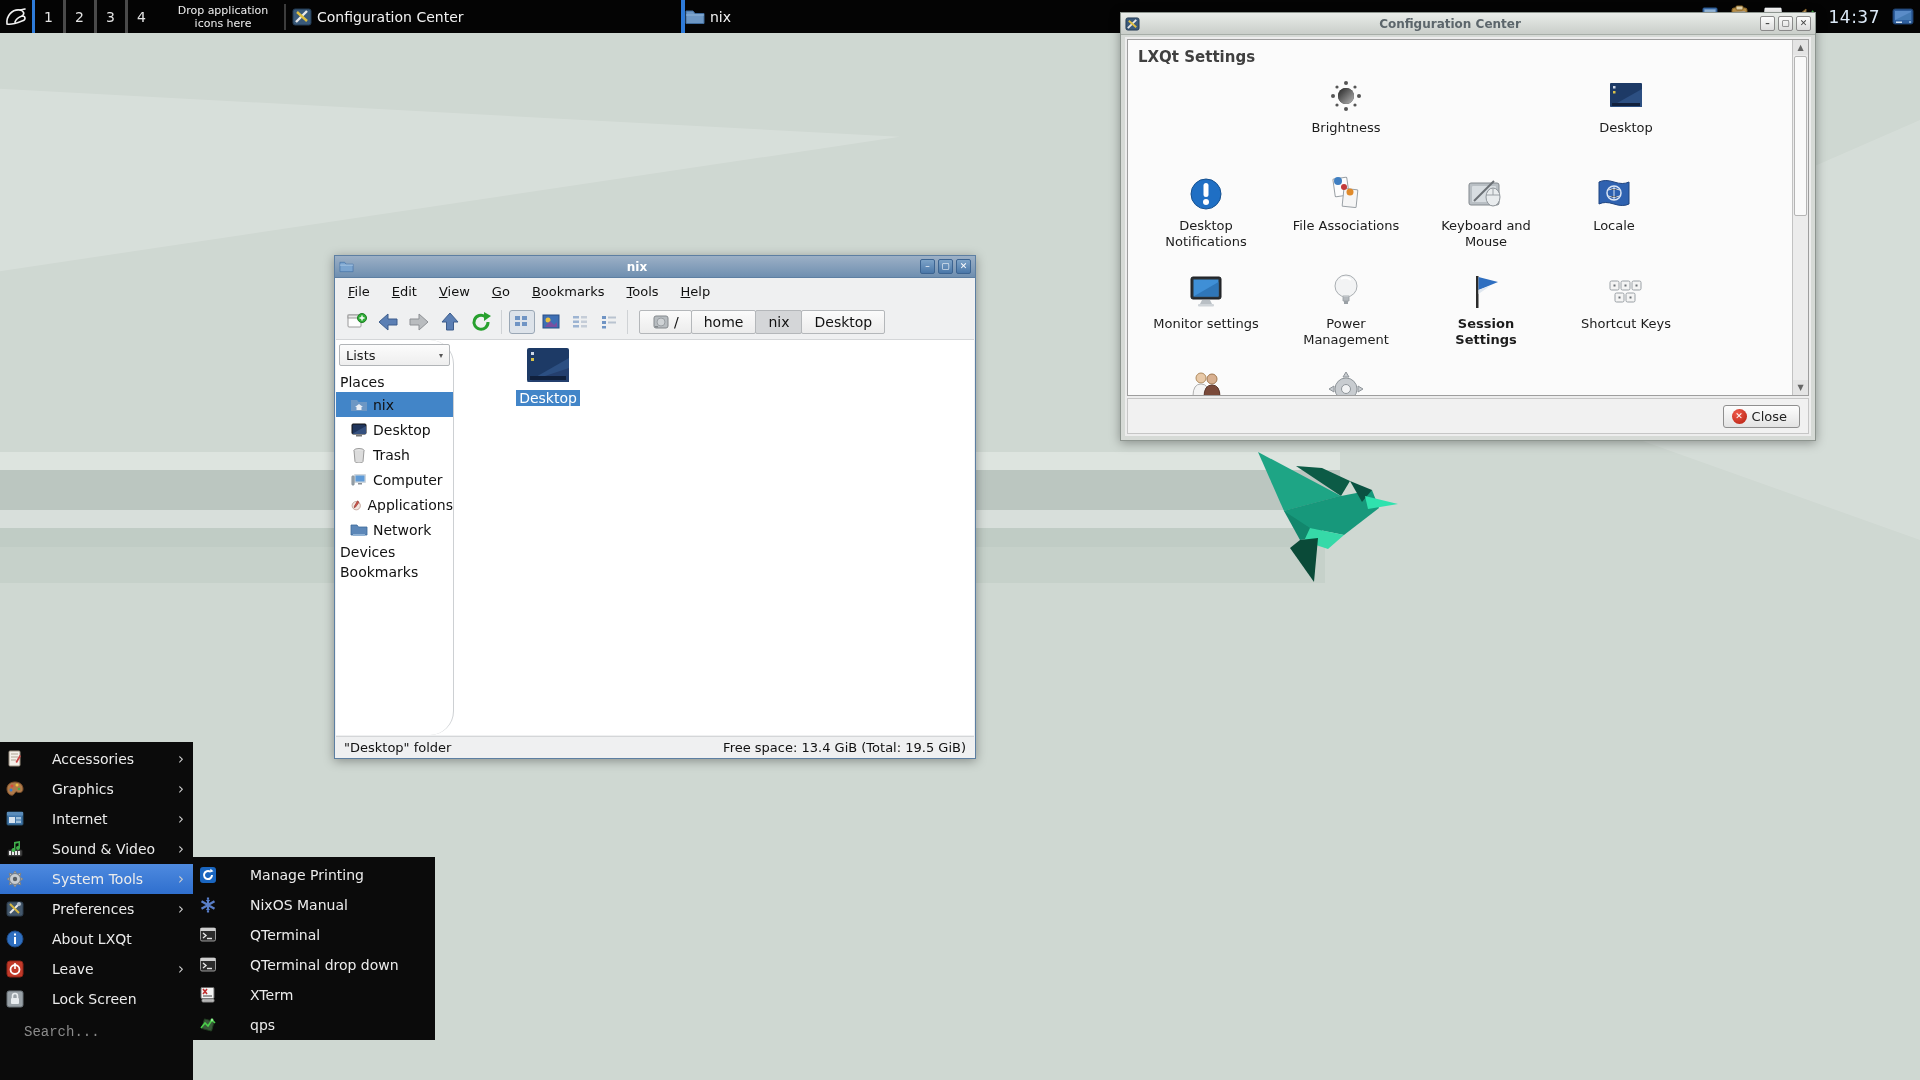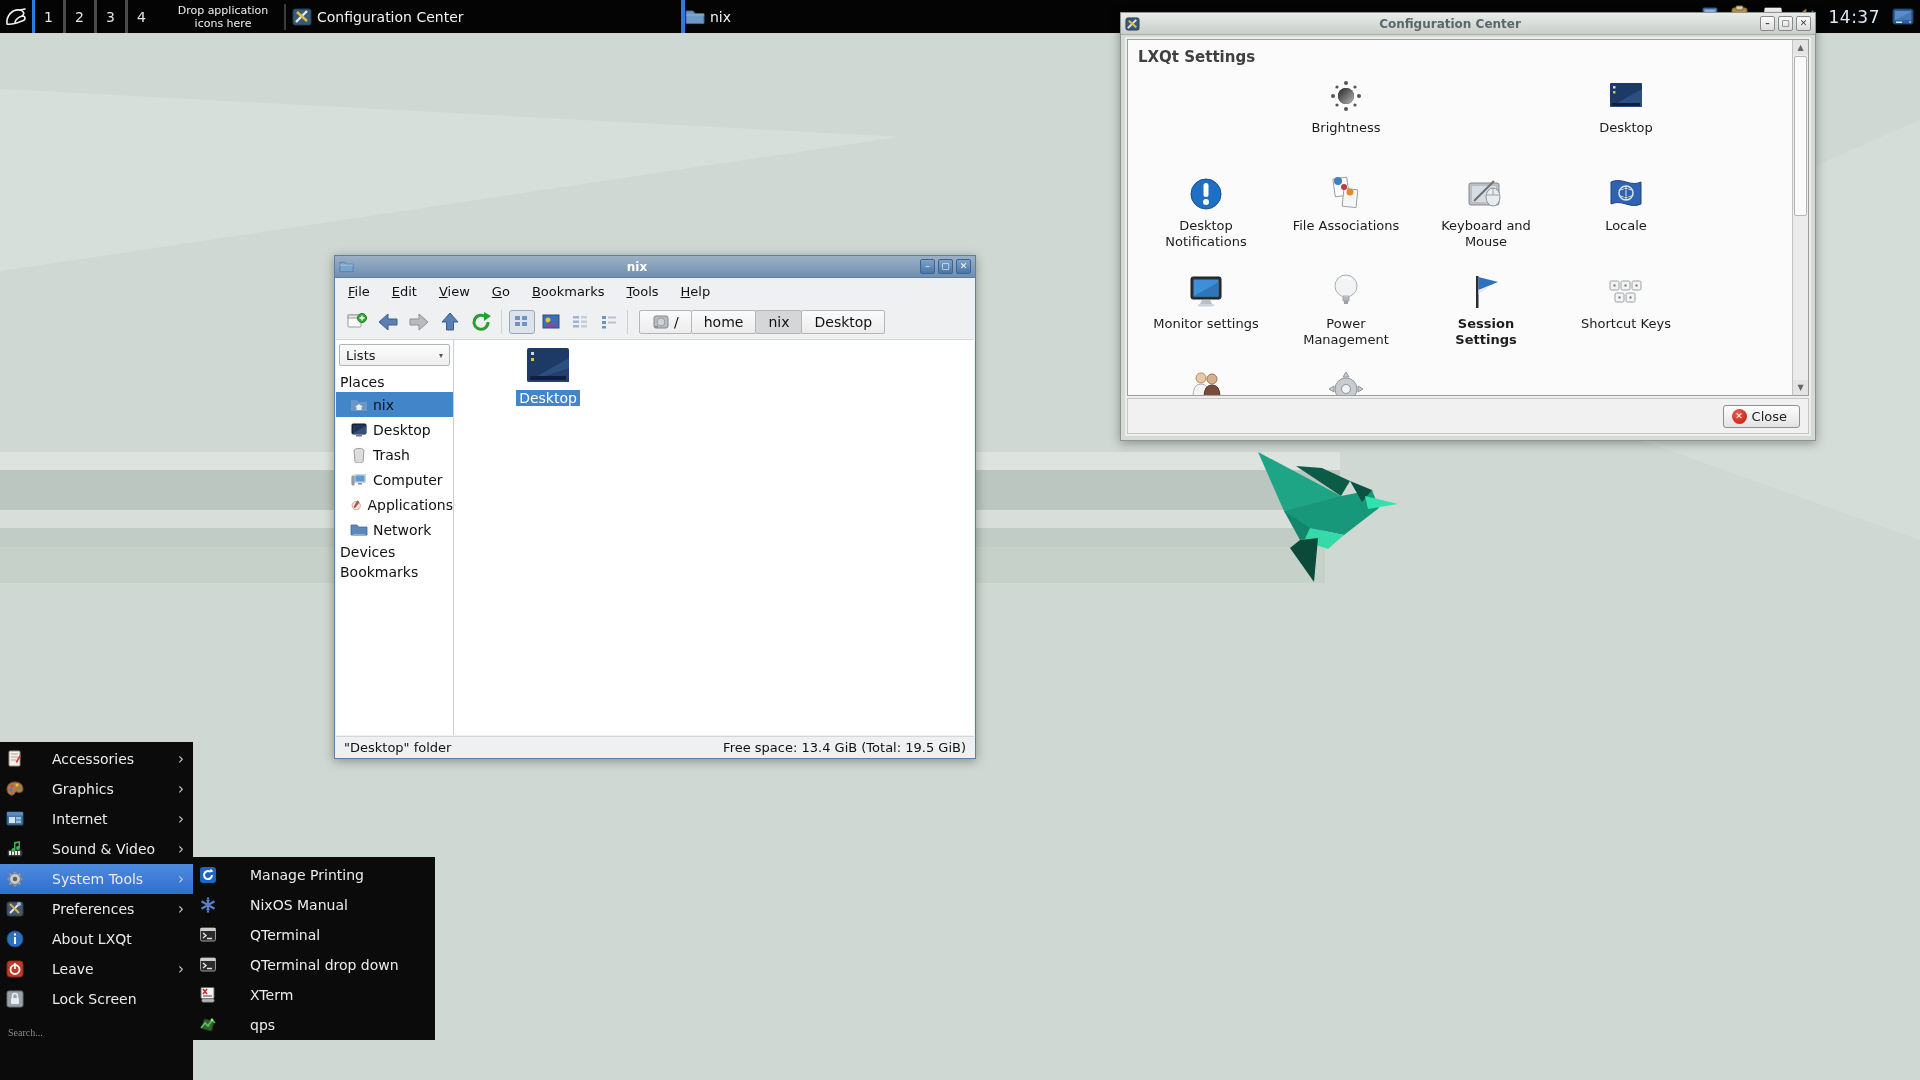--- a/index.html
+++ b/index.html
@@ -50,21 +50,21 @@
   .mnemonic::first-letter { text-decoration:underline; }
   .fm-toolbar { position:absolute; left:1px; top:48px; right:1px; height:36px; display:flex; align-items:center; padding-left:8px; background:#eff0f1; border-bottom:1px solid #d4d6d8; }
   .tb-btn { width:26px; height:26px; display:flex; align-items:center; justify-content:center; margin-right:5px; }
   .tb-view { width:26px; height:24px; border:1px solid transparent; border-radius:3px; display:flex; align-items:center; justify-content:center; margin-right:3px; }
   .tb-view.active { border-color:#9aa7b5; background:#dde3ea; }
   .tb-sep { width:1px; height:24px; background:#cfd2d5; margin:0 7px 0 2px; }
   .pathbar { display:flex; margin-left:4px; }
   .path-btn { display:flex; align-items:center; gap:4px; padding:3px 12px; border:1px solid #b4b7ba; background:linear-gradient(#fbfbfb,#ececec); font-size:14px; color:#111; border-radius:2px; margin-right:-1px; }
   .path-btn.pressed { background:#d4d6d8; }
   .fm-content { position:absolute; left:1px; right:1px; top:84px; bottom:23px; display:flex; background:#fff; }
-  .fm-side { width:118px; border-right:1px solid #cdd0d3; background:#fff; padding-top:3px; font-size:14px; }
+  .fm-side { width:118px; border-right:1px solid #cdd0d3; background:#fff; padding-top:3px; font-size:14px;border-radius:24px; }
   .side-combo { margin:1px 3px 6px 3px; height:22px; border:1px solid #b2b5b8; border-radius:2px; background:linear-gradient(#fcfcfc,#eee); display:flex; align-items:center; padding:0 6px; font-size:13px; }
   .side-combo .ca { margin-left:auto; font-size:8px; color:#555; }
   .side-header { padding:2px 4px; color:#111; }
   .side-item { display:flex; align-items:center; gap:5px; height:25px; padding-left:14px; color:#111; }
   .side-item.selected { background:#4285c8; }
   .side-item .si-icon { width:18px; height:16px; }
   .fm-main { flex:1; position:relative; }
   .file-item { position:absolute; left:56px; top:6px; width:76px; text-align:center; }
   .file-item .fi-icon { width:50px; height:40px; margin:0 auto; }
   .file-item .fi-label { display:inline-block; margin-top:4px; padding:0 3px; font-size:14px; }
@@ -73,21 +73,21 @@
   .fm-status .st-right { margin-left:auto; }
 
   
   #appmenu { left:0; top:742px; width:193px; height:360px; background:#0b0b0b; padding-top:2px; }
   .menu-row { height:30px; display:flex; align-items:center; color:#ececec; font-size:14px; }
   .menu-row.hl { background:linear-gradient(#4e8adf,#2f6fce); }
   .menu-row .mi-icon { width:20px; height:20px; margin-left:5px; flex:none; display:flex; align-items:center; justify-content:center; }
   .menu-row .mi-label { margin-left:27px; }
   .menu-row .mi-arrow { margin-left:auto; margin-right:9px; color:#cfcfcf; font-size:15px; }
   .menu-search { height:28px; display:flex; align-items:center; margin-top:4px; }
-  .menu-search input { background:transparent; border:none; outline:none; color:#9a9a9a; font-size:10px; margin-left:8px; width:150px; font-family:Liberation Serif, serif; }
+  .menu-search input { background:transparent; border:none; outline:none; color:#9a9a9a; font-size:14px; margin-left:24px; width:150px; font-family:Liberation Mono, monospace; }
   .menu-search input::placeholder { color:#8b8b8b; opacity:1; }
   #submenu { left:193px; top:857px; width:242px; height:183px; background:#0b0b0b; padding-top:3px; }
   #submenu .mi-label { margin-left:32px; }
 
   
   #taskbar { left:0; top:1047px; width:1920px; height:33px; background:#040404; display:flex; align-items:center; }
   .tb-menu-btn { width:32px; height:33px; display:flex; align-items:center; justify-content:center; }
   .ws-btn { width:31px; height:33px; display:flex; align-items:center; color:#e4e4e4; font-size:14px; border-left:3px solid #4a4a4a; padding-left:9px; }
   .ws-btn.active { border-left-color:#2e7bd9; }
   .drop-hint { width:118px; margin-left:8px; color:#f0f0f0; font-size:11px; line-height:13px; text-align:center; }
@@ -400,21 +400,21 @@
               <svg class="icon-svg" width="40" height="34" viewBox="0 0 40 34">
                 <rect x="3" y="6" width="30" height="22" rx="2" fill="#b9bfc4" stroke="#83898e"></rect>
                 <rect x="6" y="9" width="24" height="16" rx="1" fill="#d8dde1"></rect>
                 <ellipse cx="27" cy="20" rx="7" ry="9" fill="#e9ecee" stroke="#8f959a"></ellipse>
                 <path d="M27 11 v7 M20 18 h14" stroke="#9aa0a5"></path>
                 <path d="M8 24 L28 4" stroke="#6b7075" stroke-width="2"></path>
               </svg>
             </div>
           <div class="cc-label">Keyboard and Mouse</div>
         </div>
-        <div class="cc-cell" style="left:428px;top:134px;">
+        <div class="cc-cell" style="left:416px;top:134px;">
           <div class="cc-icon">
               <svg class="icon-svg" width="38" height="34" viewBox="0 0 38 34">
                 <path d="M4 5 Q10 2 19 5 T34 5 V27 Q28 30 19 27 T4 27 Z" fill="#2f62b0" stroke="#1f4480"></path>
                 <circle cx="19" cy="16" r="7" fill="none" stroke="#dbe6f5" stroke-width="1.5"></circle>
                 <path d="M13 13 Q19 10 25 13 M13 19 Q19 22 25 19 M19 9 V23" stroke="#dbe6f5" stroke-width="1"></path>
               </svg>
             </div>
           <div class="cc-label">Locale</div>
         </div>
 

